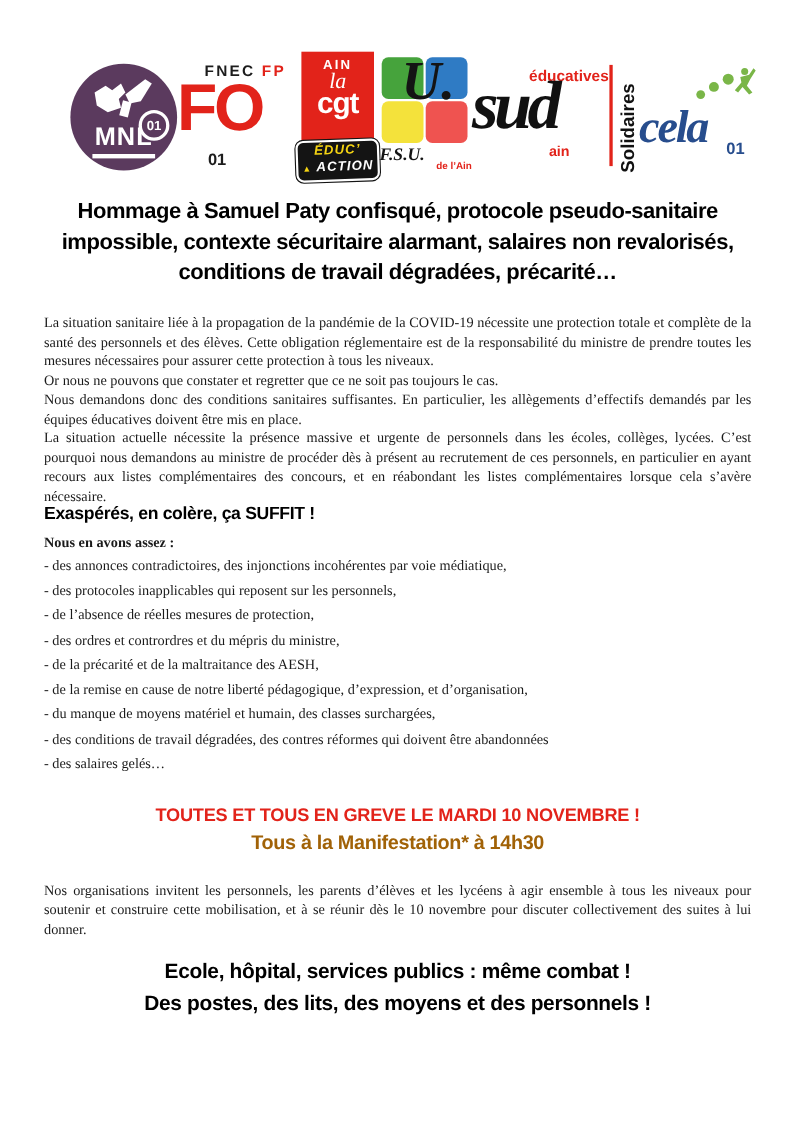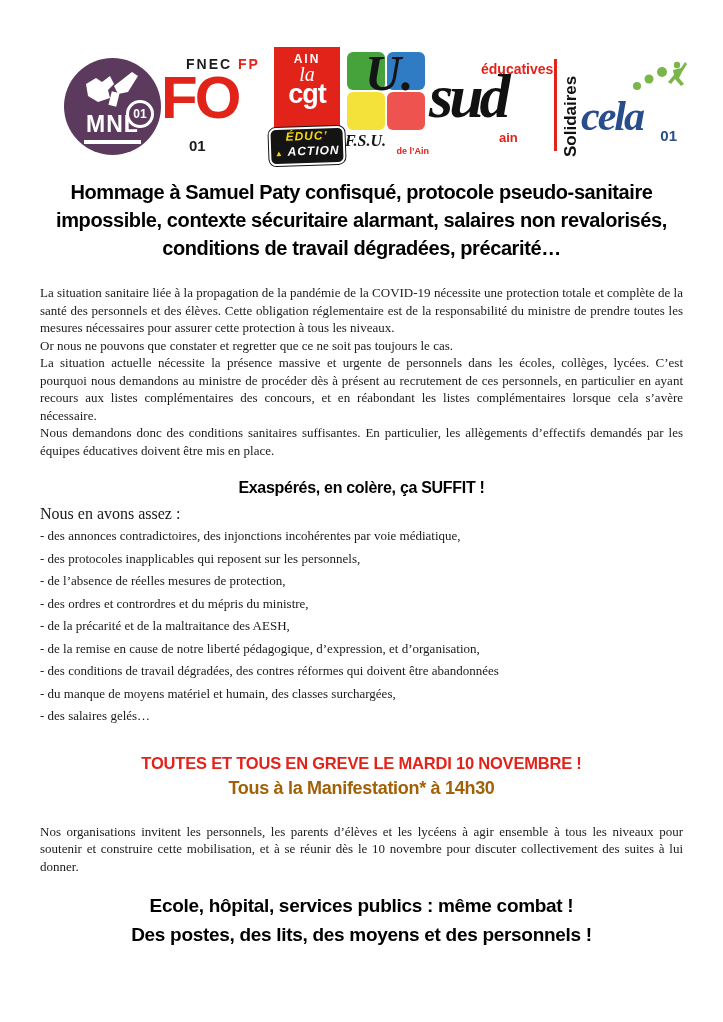--- a/index.html
+++ b/index.html
@@ -89,24 +89,24 @@
   .title {
     margin-top:16px; text-align:center; color:#000;
     font:700 20px/28px "Liberation Sans", sans-serif; letter-spacing:-0.4px;
   }
 
   
   .intro { margin-top:22px; font-size:13px; line-height:17.5px; text-align:justify; }
   .intro p { margin:0; }
 
   .anger-heading {
-    margin-top:20px; text-align:center; color:#000;
+    text-align:left; color:#000;
     font:700 16px "Liberation Sans", sans-serif; letter-spacing:-0.3px;
   }
-  .anger-lead { margin-top:8px; font-weight:normal; font-size:16px; }
+  .anger-lead { margin-top:8px; font-weight:bold; font-size:13px; }
   .demands { margin-top:2px; font-size:13px; }
   .demands div { line-height:22.5px; }
 
   
   .strike { margin-top:26px; text-align:center; font-family:"Liberation Sans", sans-serif; }
   .strike-l1 { color:#e2231a; font-weight:700; font-size:16.5px; letter-spacing:-0.2px; }
   .strike-l2 { color:#a16207; font-weight:700; font-size:18px; margin-top:5px; letter-spacing:-0.3px; }
   .strike-l3 { color:#000; font-weight:700; font-size:18px; margin-top:3px; letter-spacing:-0.5px; }
   .strike-l3 .small { font-size:11px; letter-spacing:0; }
 
@@ -190,35 +190,35 @@
 
   <div class="title">
     <div>Hommage à Samuel Paty confisqué, protocole pseudo-sanitaire</div>
     <div>impossible, contexte sécuritaire alarmant, salaires non revalorisés,</div>
     <div>conditions de travail dégradées, précarité…</div>
   </div>
 
   <div class="intro">
     <p>La situation sanitaire liée à la propagation de la pandémie de la COVID-19 nécessite une protection totale et complète de la santé des personnels et des élèves. Cette obligation réglementaire est de la responsabilité du ministre de prendre toutes les mesures nécessaires pour assurer cette protection à tous les niveaux.</p>
     <p>Or nous ne pouvons que constater et regretter que ce ne soit pas toujours le cas.</p>
+    <p>Nous demandons donc des conditions sanitaires suffisantes. En particulier, les allègements d’effectifs demandés par les équipes éducatives doivent être mis en place.</p>
     <p>La situation actuelle nécessite la présence massive et urgente de personnels dans les écoles, collèges, lycées. C’est pourquoi nous demandons au ministre de procéder dès à présent au recrutement de ces personnels, en particulier en ayant recours aux listes complémentaires des concours, et en réabondant les listes complémentaires lorsque cela s’avère nécessaire.</p>
-    <p>Nous demandons donc des conditions sanitaires suffisantes. En particulier, les allègements d’effectifs demandés par les équipes éducatives doivent être mis en place.</p>
   </div>
 
   <div class="anger-heading">Exaspérés, en colère, ça SUFFIT !</div>
   <div class="anger-lead">Nous en avons assez :</div>
   <div class="demands">
     <div>- des annonces contradictoires, des injonctions incohérentes par voie médiatique,</div>
     <div>- des protocoles inapplicables qui reposent sur les personnels,</div>
     <div>- de l’absence de réelles mesures de protection,</div>
     <div>- des ordres et contrordres et du mépris du ministre,</div>
     <div>- de la précarité et de la maltraitance des AESH,</div>
     <div>- de la remise en cause de notre liberté pédagogique, d’expression, et d’organisation,</div>
+    <div>- du manque de moyens matériel et humain, des classes surchargées,</div>
     <div>- des conditions de travail dégradées, des contres réformes qui doivent être abandonnées</div>
-    <div>- du manque de moyens matériel et humain, des classes surchargées,</div>
     <div>- des salaires gelés…</div>
   </div>
 
   <div class="strike">
     <div class="strike-l1">TOUTES ET TOUS EN GREVE LE MARDI 10 NOVEMBRE !</div>
     <div class="strike-l2">Tous à la Manifestation* à 14h30</div>
   </div>
 
   <div class="call">Nos organisations invitent les personnels, les parents d’élèves et les lycéens à agir ensemble à tous les niveaux pour soutenir et construire cette mobilisation, et à se réunir dès le 10 novembre pour discuter collectivement des suites à lui donner.</div>
 

